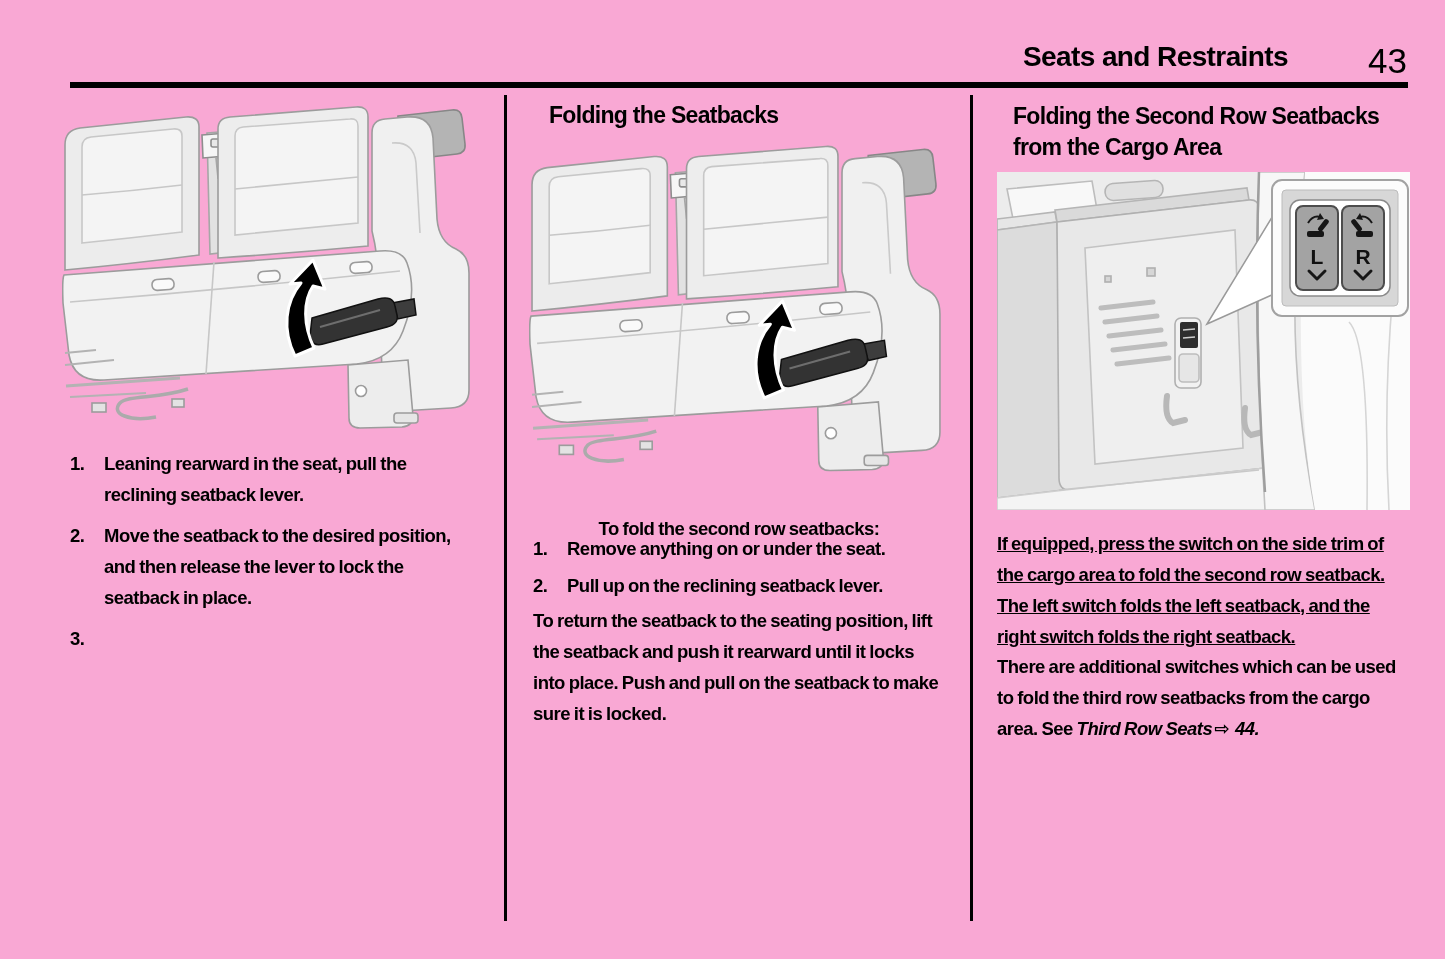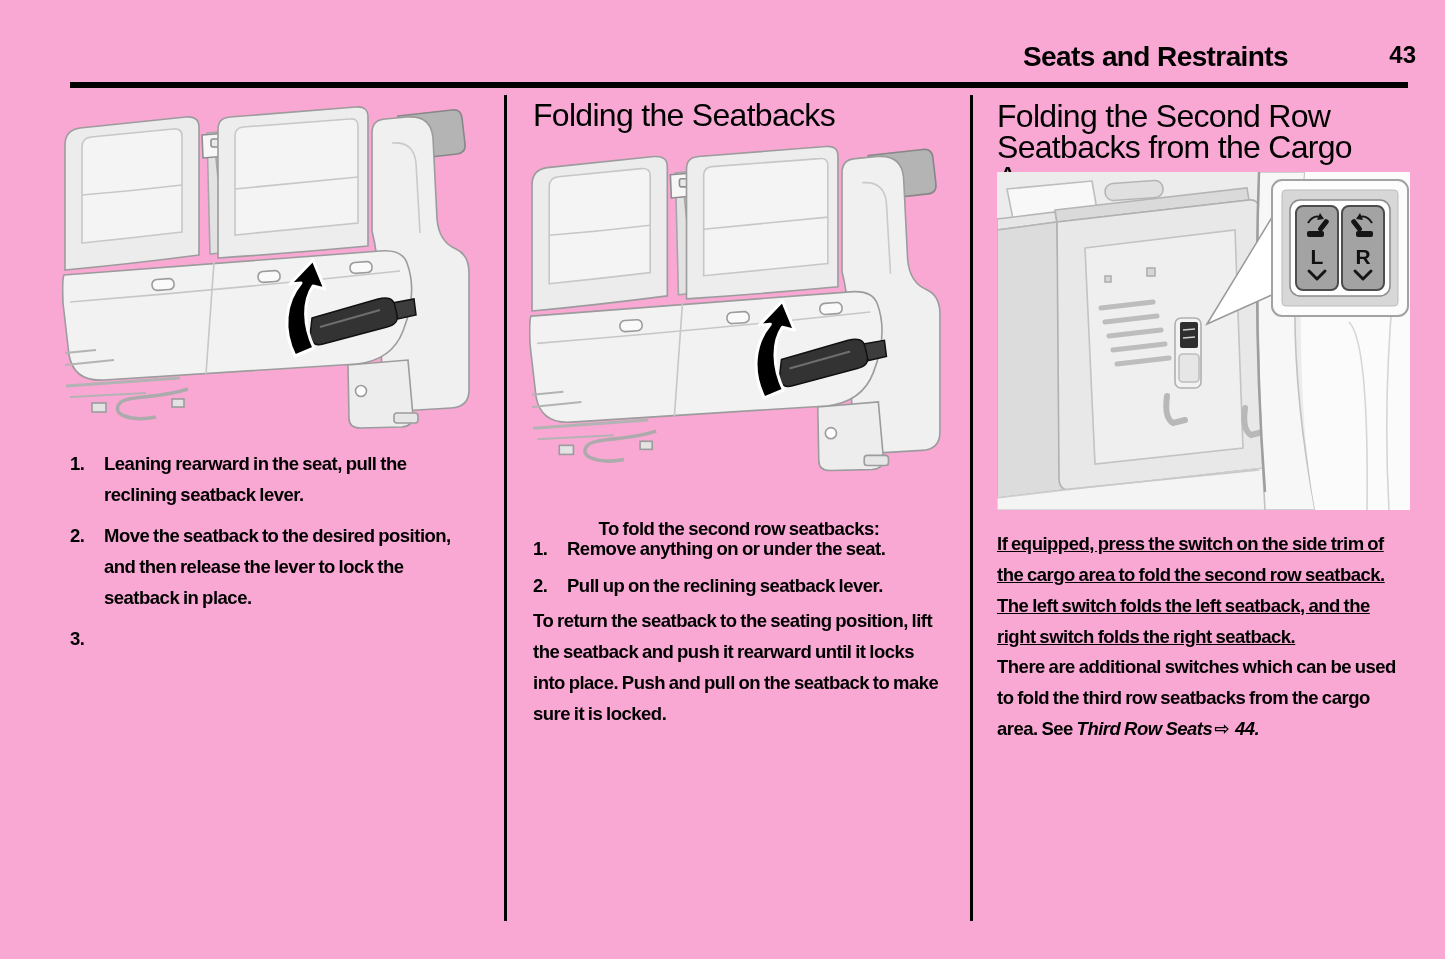--- a/index.html
+++ b/index.html
@@ -3,34 +3,34 @@
 <meta charset="utf-8">
 <style>
   html,body{margin:0;padding:0;background:#ffffff;}
   body{width:1445px;height:959px;position:relative;overflow:hidden;
        font-family:"Liberation Sans",sans-serif;color:#000;}
   .page{position:absolute;inset:0;background:#f9a8d4;}
 
   
   .hdr-title{position:absolute;top:41px;right:157px;font-size:28px;font-weight:700;
              letter-spacing:-0.6px;white-space:nowrap;}
-  .hdr-page{position:absolute;top:41px;right:29px;font-size:24px;font-weight:700;}
+  .hdr-page{position:absolute;top:41px;right:38px;font-size:35px;font-weight:400;}
   .hdr-rule{position:absolute;left:70px;top:82px;width:1338px;height:6px;background:#000;}
 
   
   .vrule{position:absolute;top:95px;height:826px;width:3px;background:#000;}
   .v1{left:504px;} .v2{left:970px;}
 
   
   .col{position:absolute;top:95px;}
   .col1{left:70px;width:412px;}
   .col2{left:533px;width:412px;}
   .col3{left:997px;width:413px;}
 
-  h2.sec{position:absolute;left:0;right:-2px;margin:0;font-size:32px;font-weight:400;
+  h2.sec{position:absolute;left:16px;right:-2px;margin:0;font-size:23px;font-weight:700;
          letter-spacing:-0.7px;line-height:31px;}
 
   .bt{font-size:18.5px;font-weight:700;letter-spacing:-0.5px;word-spacing:-0.9px;
       line-height:31px;margin:0;}
   p.bt{position:absolute;left:0;right:0;}
 
   ol.steps{position:absolute;left:0;right:0;margin:0;padding:0;list-style:none;}
   ol.steps li{position:relative;padding-left:34px;margin-bottom:10px;}
   ol.steps li .num{position:absolute;left:0;top:0;}
   ol.steps.tight li{margin-bottom:6px;}

